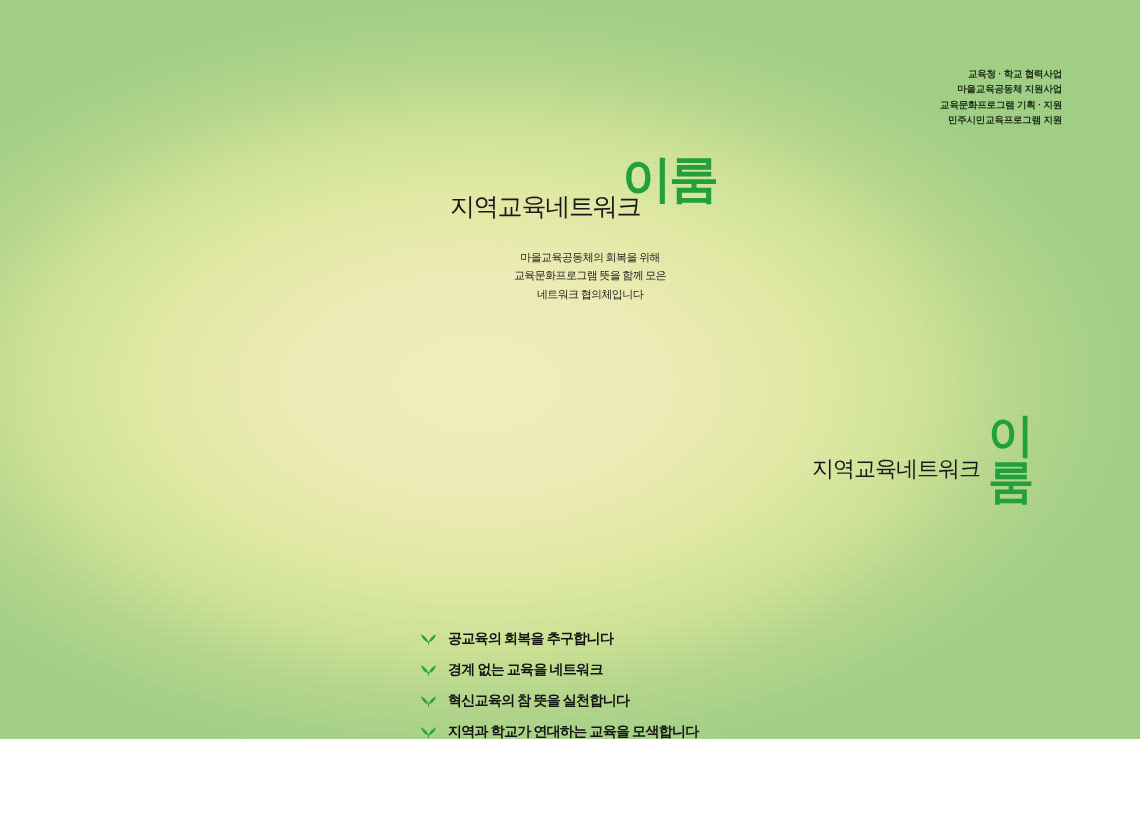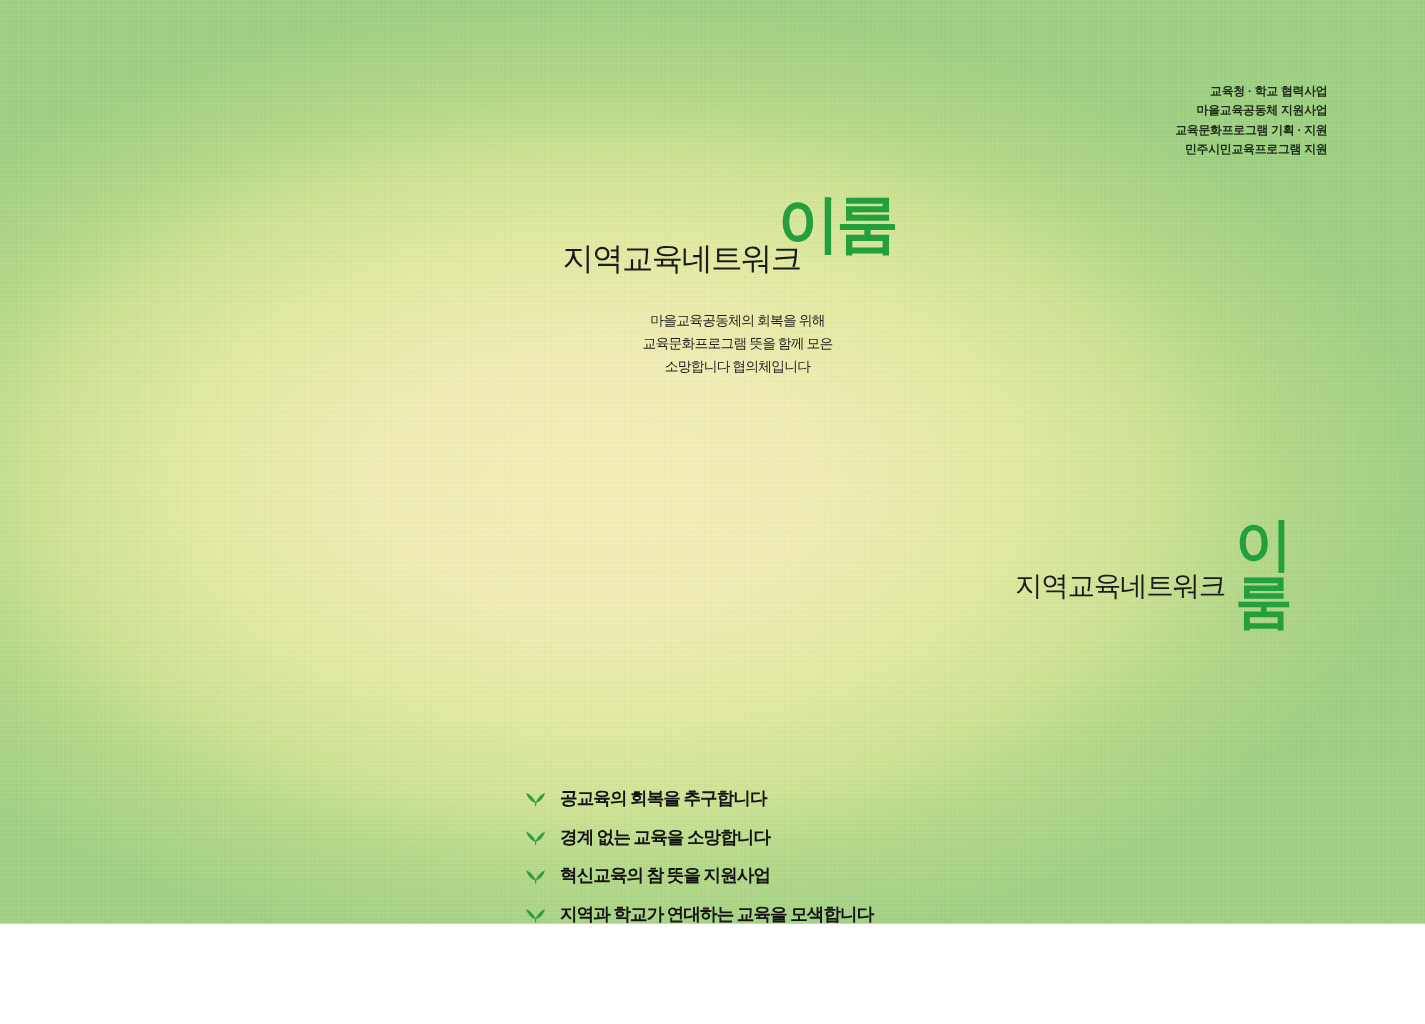--- a/index.html
+++ b/index.html
@@ -158,21 +158,21 @@
   </div>
 
   <div class="title-block">
     <div class="brand-row">
       <div class="brand-name">지역교육네트워크</div>
       <div class="brand-logo">이룸</div>
     </div>
     <div class="tagline">
       <div>마을교육공동체의 회복을 위해</div>
       <div>교육문화프로그램 뜻을 함께 모은</div>
-      <div>소망합니다 협의체입니다</div>
+      <div>네트워크 협의체입니다</div>
     </div>
   </div>
 
   <div class="logo-secondary">
     <div class="ls-name">지역교육네트워크</div>
     <div class="ls-mark">이룸</div>
   </div>
 
   <div class="mission">
     <div class="mission-item">
@@ -182,29 +182,29 @@
         <path d="M8.5 8.0 C7.2 9.6 8.5 12.4 8.5 12.4 C8.5 12.4 9.8 9.6 8.5 8.0 Z" fill="#2f9e3e"></path>
       </svg>
       <span class="mission-text">공교육의 회복을 추구합니다</span>
     </div>
     <div class="mission-item">
       <svg class="sprout-bullet" viewBox="0 0 17 13">
         <path d="M1 1.2 C1 1.2 2.2 7.6 8.5 9.4 C8.5 9.4 7.4 4.2 1 1.2 Z" fill="#2f9e3e"></path>
         <path d="M16 1.2 C16 1.2 14.8 7.6 8.5 9.4 C8.5 9.4 9.6 4.2 16 1.2 Z" fill="#2f9e3e"></path>
         <path d="M8.5 8.0 C7.2 9.6 8.5 12.4 8.5 12.4 C8.5 12.4 9.8 9.6 8.5 8.0 Z" fill="#2f9e3e"></path>
       </svg>
-      <span class="mission-text">경계 없는 교육을 소망합니다</span>
-    </div>
-    <div class="mission-item">
-      <svg class="sprout-bullet" viewBox="0 0 17 13">
-        <path d="M1 1.2 C1 1.2 2.2 7.6 8.5 9.4 C8.5 9.4 7.4 4.2 1 1.2 Z" fill="#2f9e3e"></path>
-        <path d="M16 1.2 C16 1.2 14.8 7.6 8.5 9.4 C8.5 9.4 9.6 4.2 16 1.2 Z" fill="#2f9e3e"></path>
-        <path d="M8.5 8.0 C7.2 9.6 8.5 12.4 8.5 12.4 C8.5 12.4 9.8 9.6 8.5 8.0 Z" fill="#2f9e3e"></path>
-      </svg>
-      <span class="mission-text">혁신교육의 참 뜻을 지원사업</span>
+      <span class="mission-text">경계 없는 교육을 네트워크</span>
+    </div>
+    <div class="mission-item">
+      <svg class="sprout-bullet" viewBox="0 0 17 13">
+        <path d="M1 1.2 C1 1.2 2.2 7.6 8.5 9.4 C8.5 9.4 7.4 4.2 1 1.2 Z" fill="#2f9e3e"></path>
+        <path d="M16 1.2 C16 1.2 14.8 7.6 8.5 9.4 C8.5 9.4 9.6 4.2 16 1.2 Z" fill="#2f9e3e"></path>
+        <path d="M8.5 8.0 C7.2 9.6 8.5 12.4 8.5 12.4 C8.5 12.4 9.8 9.6 8.5 8.0 Z" fill="#2f9e3e"></path>
+      </svg>
+      <span class="mission-text">혁신교육의 참 뜻을 실천합니다</span>
     </div>
     <div class="mission-item">
       <svg class="sprout-bullet" viewBox="0 0 17 13">
         <path d="M1 1.2 C1 1.2 2.2 7.6 8.5 9.4 C8.5 9.4 7.4 4.2 1 1.2 Z" fill="#2f9e3e"></path>
         <path d="M16 1.2 C16 1.2 14.8 7.6 8.5 9.4 C8.5 9.4 9.6 4.2 16 1.2 Z" fill="#2f9e3e"></path>
         <path d="M8.5 8.0 C7.2 9.6 8.5 12.4 8.5 12.4 C8.5 12.4 9.8 9.6 8.5 8.0 Z" fill="#2f9e3e"></path>
       </svg>
       <span class="mission-text">지역과 학교가 연대하는 교육을 모색합니다</span>
     </div>
   </div>

